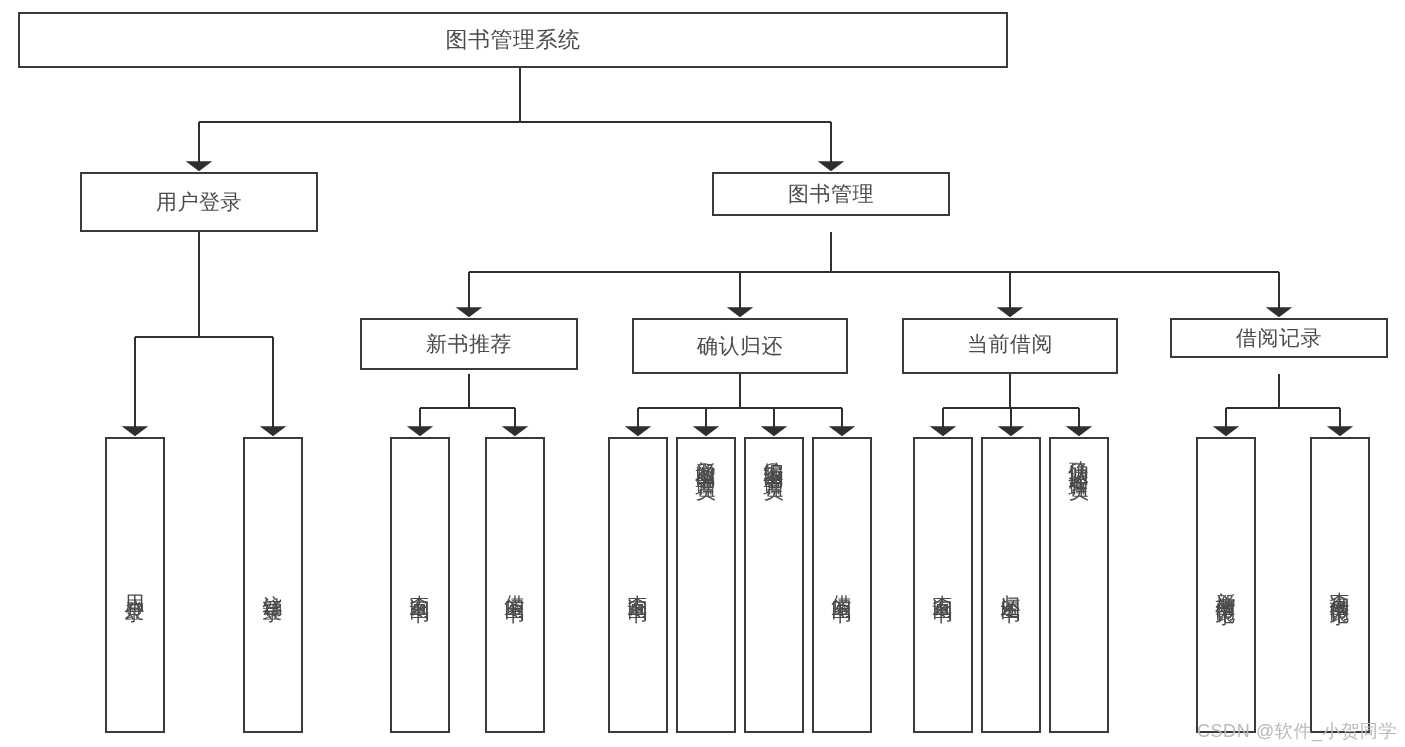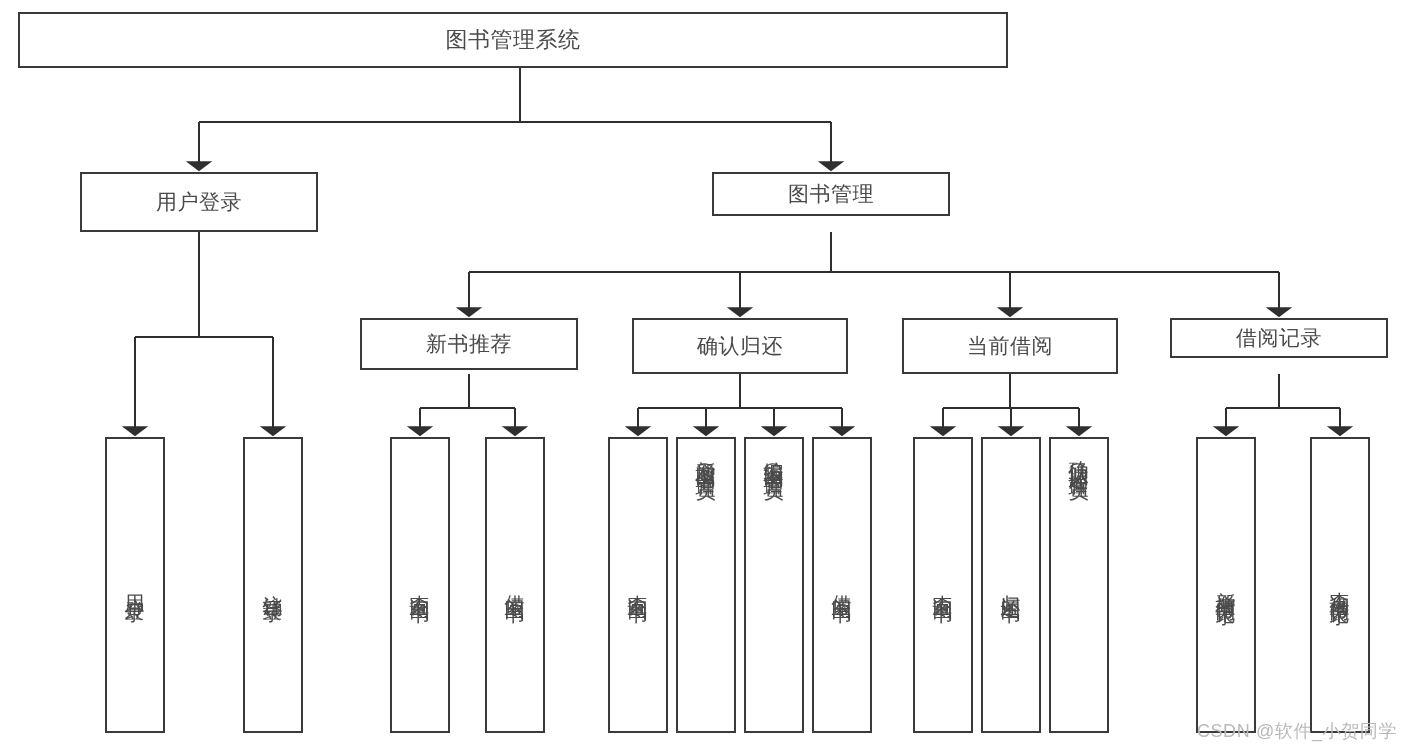--- a/index.html
+++ b/index.html
@@ -142,21 +142,21 @@
   <div class="node horiz" style="left:712px; top:172px; width:238px; height:44px;">
     <span class="label">图书管理</span>
   </div>
 
   <div class="node horiz" style="left:360px; top:318px; width:218px; height:52px;">
     <span class="label">新书推荐</span>
   </div>
   <div class="node horiz" style="left:632px; top:318px; width:216px; height:56px;">
     <span class="label">确认归还</span>
   </div>
-  <div class="node horiz" style="left:902px; top:318px; width:216px; height:56px;">
+  <div class="node horiz" style="left:902px; top:318px; width:216px; height:56px;font-family:Liberation Mono, monospace;">
     <span class="label">当前借阅</span>
   </div>
   <div class="node horiz" style="left:1170px; top:318px; width:218px; height:40px;">
     <span class="label">借阅记录</span>
   </div>
 
   <div class="node vert mid" style="left:105px; top:437px; width:60px; height:296px;">
     <span class="label">用户登录</span>
   </div>
   <div class="node vert mid" style="left:243px; top:437px; width:60px; height:296px;">

